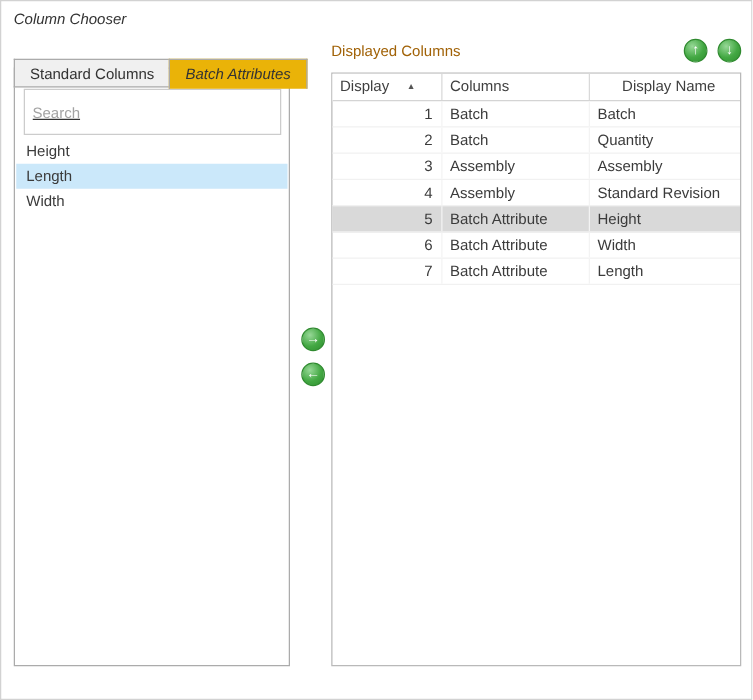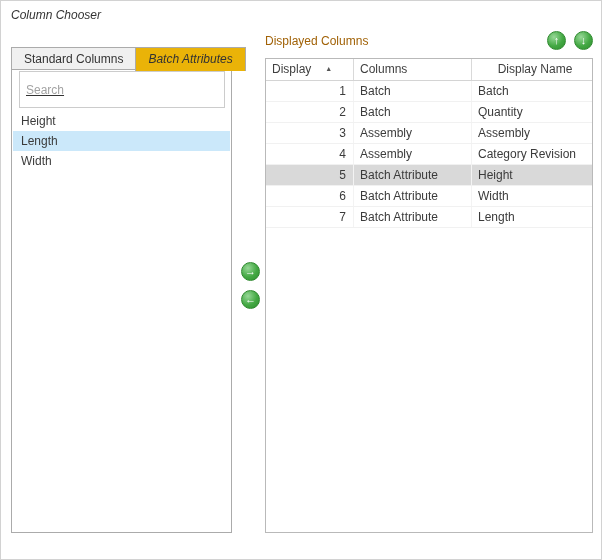--- a/index.html
+++ b/index.html
@@ -150,21 +150,21 @@
       <div class="td c-disp">Quantity</div>
     </div>
     <div class="tr">
       <div class="td c-seq">3</div>
       <div class="td c-cat">Assembly</div>
       <div class="td c-disp">Assembly</div>
     </div>
     <div class="tr">
       <div class="td c-seq">4</div>
       <div class="td c-cat">Assembly</div>
-      <div class="td c-disp">Category Revision</div>
+      <div class="td c-disp">Standard Revision</div>
     </div>
     <div class="tr selected">
       <div class="td c-seq">5</div>
       <div class="td c-cat">Batch Attribute</div>
       <div class="td c-disp">Height</div>
     </div>
     <div class="tr">
       <div class="td c-seq">6</div>
       <div class="td c-cat">Batch Attribute</div>
       <div class="td c-disp">Width</div>

